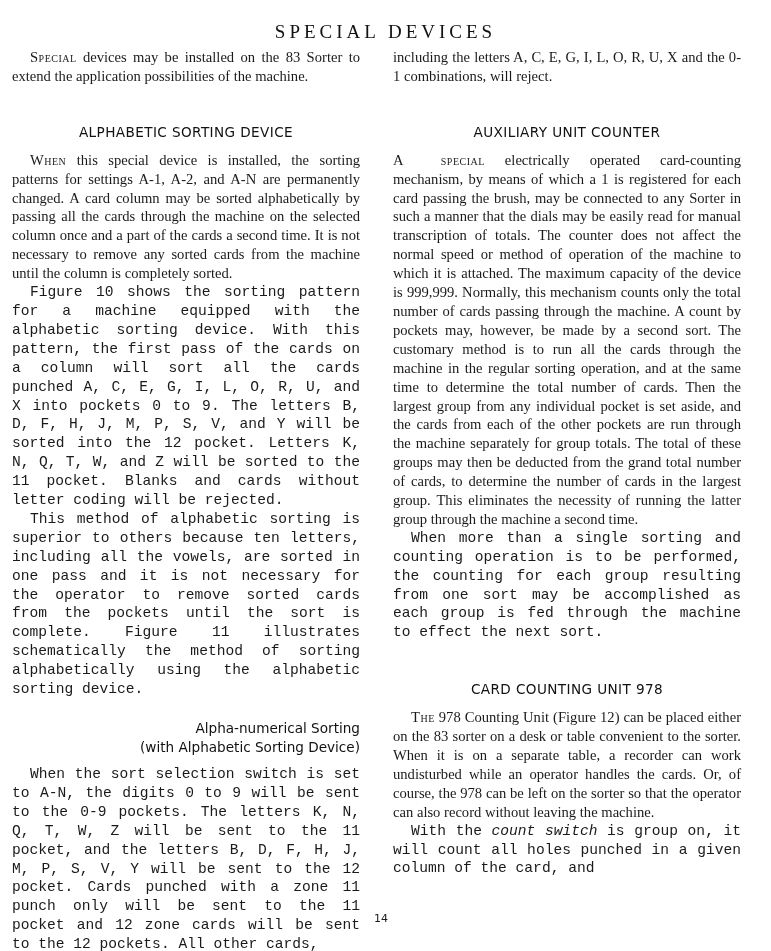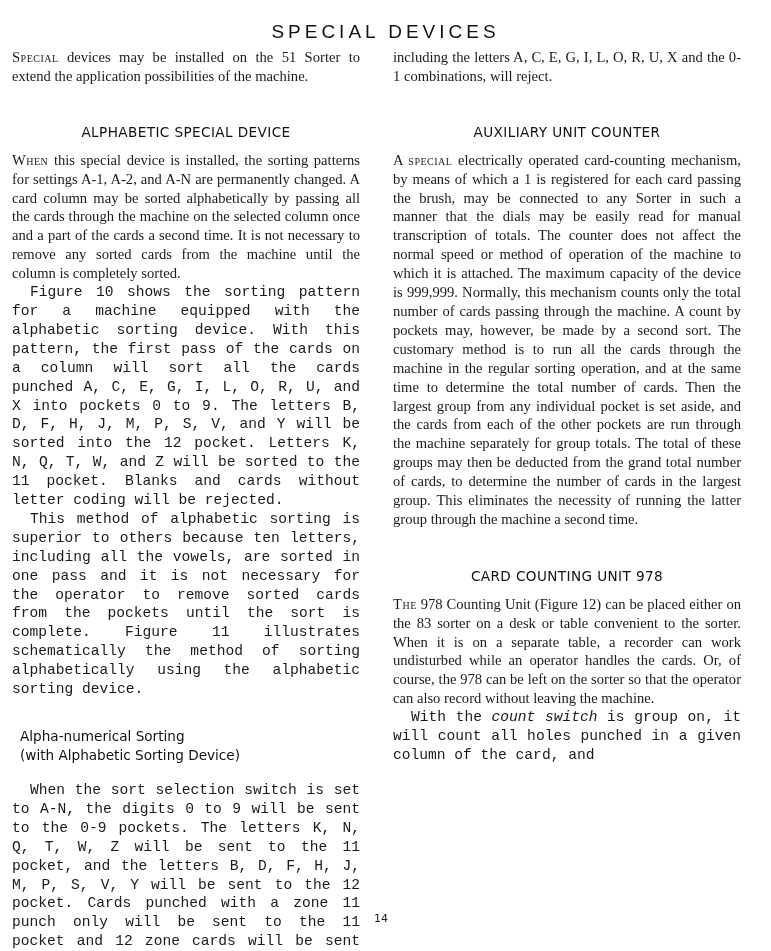--- a/index.html
+++ b/index.html
@@ -3,59 +3,59 @@
 <meta charset="utf-8">
 <style>
   html, body { margin: 0; padding: 0; background: #ffffff; }
   body {
     width: 771px; height: 951px; position: relative; overflow: hidden;
     color: #1a1a1a;
     font-family: "Liberation Serif", "DejaVu Serif", serif;
   }
   .page-title {
     position: absolute; top: 8px; left: 0; width: 771px; text-align: center;
-    font-family: Liberation Sans, sans-serif;
+    font-family: Liberation Serif, serif;
     font-size: 19px; letter-spacing: 4px; font-weight: normal; color: #111;
   }
   .col {
     position: absolute; width: 348px;
     font-size: 14.6px; line-height: 18.9px;
     text-align: justify;
   }
   .col.left { left: 12px; }
   .col.right { left: 393px; }
   .col p { margin: 0; }
   .indent { text-indent: 18px; font-family: Liberation Mono, monospace; }
-  .sc { font-variant: small-caps; letter-spacing: 0.5px; }
+  .sc { font-variant: small-caps; letter-spacing: 0.5px; margin-left: 18px; }
   .h-section {
     font-family: "DejaVu Sans", "Liberation Sans", sans-serif;
     font-size: 13.6px; text-align: center; letter-spacing: 0.4px;
     margin: 0; font-weight: normal; color: #111;
   }
   .h-sub {
     font-family: "DejaVu Sans", "Liberation Sans", sans-serif;
-    font-size: 13.6px; text-align: left; line-height: 19px;
-    margin: 8px; font-weight: normal; color: #111;
+    font-size: 13.6px; text-align: right; line-height: 19px;
+    margin: 0; font-weight: normal; color: #111;
   }
   .page-number {
     position: absolute; top: 912px; left: 0; width: 762px; text-align: center;
     font-family: "DejaVu Sans", "Liberation Sans", sans-serif; font-size: 11px;
   }
   em { font-style: italic; margin-top: 40px; }
 </style>
 </head>
 <body>
 
 <h1 class="page-title">SPECIAL DEVICES</h1>
 
 <div class="col left" style="top:48px;">
-  <p><span class="sc">Special</span><span> devices may be installed on the 51 Sorter to extend the application possibilities of the machine.</span></p>
+  <p><span class="sc">Special</span><span> devices may be installed on the 83 Sorter to extend the application possibilities of the machine.</span></p>
 
   <div style="height:37px;"></div>
-  <h2 class="h-section">ALPHABETIC SPECIAL DEVICE</h2>
+  <h2 class="h-section">ALPHABETIC SORTING DEVICE</h2>
   <div style="height:9px;"></div>
 
   <p><span class="sc">When</span><span> this special device is installed, the sorting patterns for settings A-1, A-2, and A-N are permanently changed. A card column may be sorted alphabetically by passing all the cards through the machine on the selected column once and a part of the cards a second time. It is not necessary to remove any sorted cards from the machine until the column is completely sorted.</span></p>
   <p class="indent">Figure 10 shows the sorting pattern for a machine equipped with the alphabetic sorting device. With this pattern, the first pass of the cards on a column will sort all the cards punched A, C, E, G, I, L, O, R, U, and X into pockets 0 to 9. The letters B, D, F, H, J, M, P, S, V, and Y will be sorted into the 12 pocket. Letters K, N, Q, T, W, and Z will be sorted to the 11 pocket. Blanks and cards without letter coding will be rejected.</p>
   <p class="indent">This method of alphabetic sorting is superior to others because ten letters, including all the vowels, are sorted in one pass and it is not necessary for the operator to remove sorted cards from the pockets until the sort is complete. Figure 11 illustrates schematically the method of sorting alphabetically using the alphabetic sorting device.</p>
 
   <div style="height:20px;"></div>
   <h3 class="h-sub">
     <span>Alpha-numerical Sorting</span><br>
     <span>(with Alphabetic Sorting Device)</span>
@@ -65,20 +65,21 @@
 </div>
 
 <div class="col right" style="top:48px;">
   <p>including the letters A, C, E, G, I, L, O, R, U, X and the 0-1 combinations, will reject.</p>
 
   <div style="height:37px;"></div>
   <h2 class="h-section">AUXILIARY UNIT COUNTER</h2>
   <div style="height:9px;"></div>
 
   <p><span>A </span><span class="sc">special</span><span> electrically operated card-counting mechanism, by means of which a 1 is registered for each card passing the brush, may be connected to any Sorter in such a manner that the dials may be easily read for manual transcription of totals. The counter does not affect the normal speed or method of operation of the machine to which it is attached. The maximum capacity of the device is 999,999. Normally, this mechanism counts only the total number of cards passing through the machine. A count by pockets may, however, be made by a second sort. The customary method is to run all the cards through the machine in the regular sorting operation, and at the same time to determine the total number of cards. Then the largest group from any individual pocket is set aside, and the cards from each of the other pockets are run through the machine separately for group totals. The total of these groups may then be deducted from the grand total number of cards, to determine the number of cards in the largest group. This eliminates the necessity of running the latter group through the machine a second time.</span></p>
+  <p class="indent">When more than a single sorting and counting operation is to be performed, the counting for each group resulting from one sort may be accomplished as each group is fed through the machine to effect the next sort.</p>
 
   <div style="height:38px;"></div>
   <h2 class="h-section">CARD COUNTING UNIT 978</h2>
   <div style="height:9px;"></div>
 
   <p><span class="sc">The</span><span> 978 Counting Unit (Figure 12) can be placed either on the 83 sorter on a desk or table convenient to the sorter. When it is on a separate table, a recorder can work undisturbed while an operator handles the cards. Or, of course, the 978 can be left on the sorter so that the operator can also record without leaving the machine.</span></p>
   <p class="indent"><span>With the </span><em>count switch</em><span> is group on, it will count all holes punched in a given column of the card, and</span></p>
 </div>
 
 <div class="page-number">14</div>

